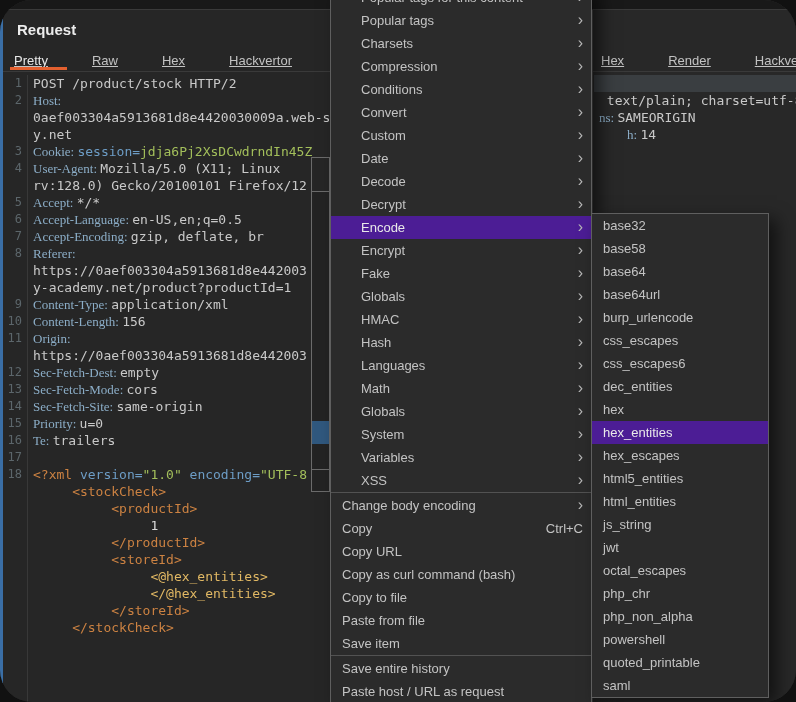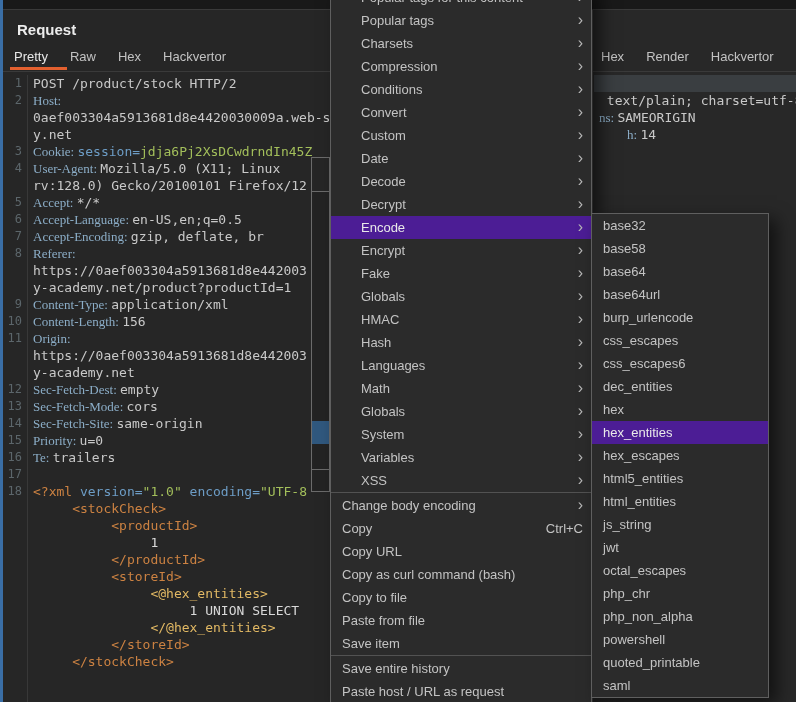--- a/index.html
+++ b/index.html
@@ -1,29 +1,29 @@
 <!DOCTYPE html>
 <html><head>
 <meta charset="utf-8">
 <style>
   html,body{margin:0;padding:0;background:#111;}
   #screen{position:relative;width:796px;height:702px;background:#242424;overflow:hidden;
-          font-family:"Liberation Sans",sans-serif;-webkit-font-smoothing:antialiased;}
+          font-family:"Liberation Sans",sans-serif;border-radius:32px;-webkit-font-smoothing:antialiased;}
 
   
   .panel{position:absolute;top:0;height:702px;background:#262626;}
   #request-panel{left:0;width:330px;}
   #response-panel{left:592px;width:204px;background:#282828;border-left:1px solid #4a4a4a;}
   #topband{position:absolute;left:0;top:0;width:796px;height:9px;background:#191919;
            border-bottom:1px solid #3a3a3a;z-index:4;}
   #left-accent{position:absolute;left:0;top:0;width:3px;height:702px;background:#3a6ea5;z-index:6;}
 
   .panel-title{position:absolute;left:17px;top:21px;font-size:15px;font-weight:bold;color:#ececec;}
-  .tabs{position:absolute;top:49px;left:0;right:0;height:22px;display:flex;gap:22px;
-        align-items:flex-start;font-size:13px;color:#c2c2c2;}
+  .tabs{position:absolute;top:49px;left:0;right:0;height:22px;display:flex;gap:44px;
+        align-items:center;font-size:13px;color:#c2c2c2;text-decoration:underline;}
   #request-panel .tabs{padding-left:14px;}
   #response-panel .tabs{padding-left:8px;}
   .tab{cursor:default;white-space:nowrap;}
   .tab.sel{color:#e8e8e8;}
   .tab-underline{position:absolute;left:10px;top:67px;width:57px;height:3px;background:#e3602f;}
   .tabs-border{position:absolute;left:0;right:0;top:71px;height:1px;background:#3a3a3a;}
 
   
   .editor{position:absolute;left:0;top:75px;right:0;bottom:0;overflow:hidden;
           font-family:"DejaVu Sans Mono",monospace;font-size:13px;line-height:17px;}
@@ -88,35 +88,33 @@
           <div class="crow"><span class="lnum">5</span><span class="lcode"><span class="tk-h">Accept: </span><span class="tk-p">*/*</span></span></div>
           <div class="crow"><span class="lnum">6</span><span class="lcode"><span class="tk-h">Accept-Language: </span><span class="tk-p">en-US,en;q=0.5</span></span></div>
           <div class="crow"><span class="lnum">7</span><span class="lcode"><span class="tk-h">Accept-Encoding: </span><span class="tk-p">gzip, deflate, br</span></span></div>
           <div class="crow"><span class="lnum">8</span><span class="lcode"><span class="tk-h">Referer:</span></span></div>
           <div class="crow"><span class="lnum"></span><span class="lcode"><span class="tk-p">https://0aef003304a5913681d8e442003</span></span></div>
           <div class="crow"><span class="lnum"></span><span class="lcode"><span class="tk-p">y-academy.net/product?productId=1</span></span></div>
           <div class="crow"><span class="lnum">9</span><span class="lcode"><span class="tk-h">Content-Type: </span><span class="tk-p">application/xml</span></span></div>
           <div class="crow"><span class="lnum">10</span><span class="lcode"><span class="tk-h">Content-Length: </span><span class="tk-p">156</span></span></div>
           <div class="crow"><span class="lnum">11</span><span class="lcode"><span class="tk-h">Origin:</span></span></div>
           <div class="crow"><span class="lnum"></span><span class="lcode"><span class="tk-p">https://0aef003304a5913681d8e442003</span></span></div>
-          <div class="crow"><span class="lnum"></span><span class="lcode"><span class="tk-p">y-academy.net</span></span></div>
           <div class="crow"><span class="lnum">12</span><span class="lcode"><span class="tk-h">Sec-Fetch-Dest: </span><span class="tk-p">empty</span></span></div>
           <div class="crow"><span class="lnum">13</span><span class="lcode"><span class="tk-h">Sec-Fetch-Mode: </span><span class="tk-p">cors</span></span></div>
           <div class="crow"><span class="lnum">14</span><span class="lcode"><span class="tk-h">Sec-Fetch-Site: </span><span class="tk-p">same-origin</span></span></div>
           <div class="crow"><span class="lnum">15</span><span class="lcode"><span class="tk-h">Priority: </span><span class="tk-p">u=0</span></span></div>
           <div class="crow"><span class="lnum">16</span><span class="lcode"><span class="tk-h">Te: </span><span class="tk-p">trailers</span></span></div>
           <div class="crow"><span class="lnum">17</span><span class="lcode"></span></div>
           <div class="crow"><span class="lnum">18</span><span class="lcode"><span class="tk-t">&lt;?xml</span><span class="tk-n"> version=</span><span class="tk-g">"1.0"</span><span class="tk-n"> encoding=</span><span class="tk-g">"UTF-8</span></span></div>
           <div class="crow"><span class="lnum"></span><span class="lcode"><span class="tk-t">     &lt;stockCheck&gt;</span></span></div>
           <div class="crow"><span class="lnum"></span><span class="lcode"><span class="tk-t">          &lt;productId&gt;</span></span></div>
           <div class="crow"><span class="lnum"></span><span class="lcode"><span class="tk-w">               1</span></span></div>
           <div class="crow"><span class="lnum"></span><span class="lcode"><span class="tk-t">          &lt;/productId&gt;</span></span></div>
           <div class="crow"><span class="lnum"></span><span class="lcode"><span class="tk-t">          &lt;storeId&gt;</span></span></div>
           <div class="crow"><span class="lnum"></span><span class="lcode"><span class="tk-v">               &lt;@hex_entities&gt;</span></span></div>
-          <div class="crow"><span class="lnum"></span><span class="lcode"><span class="tk-w">                    1 UNION SELECT</span></span></div>
           <div class="crow"><span class="lnum"></span><span class="lcode"><span class="tk-v">               &lt;/@hex_entities&gt;</span></span></div>
           <div class="crow"><span class="lnum"></span><span class="lcode"><span class="tk-t">          &lt;/storeId&gt;</span></span></div>
           <div class="crow"><span class="lnum"></span><span class="lcode"><span class="tk-t">     &lt;/stockCheck&gt;</span></span></div>
         </div>
     </div>
     <div class="gutter-line"></div>
   </div>
 
   <div class="panel" id="response-panel">
     <div class="tabs" id="resp-tabs">

